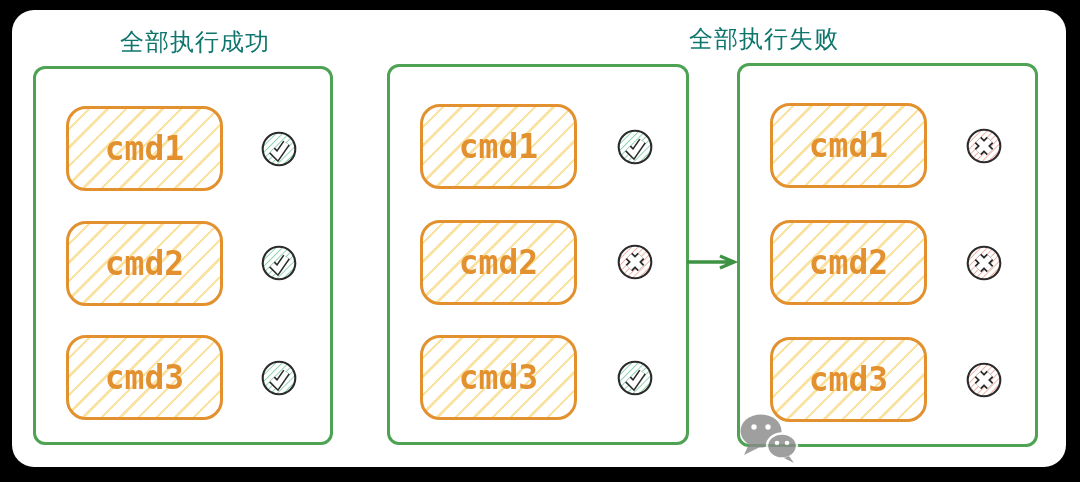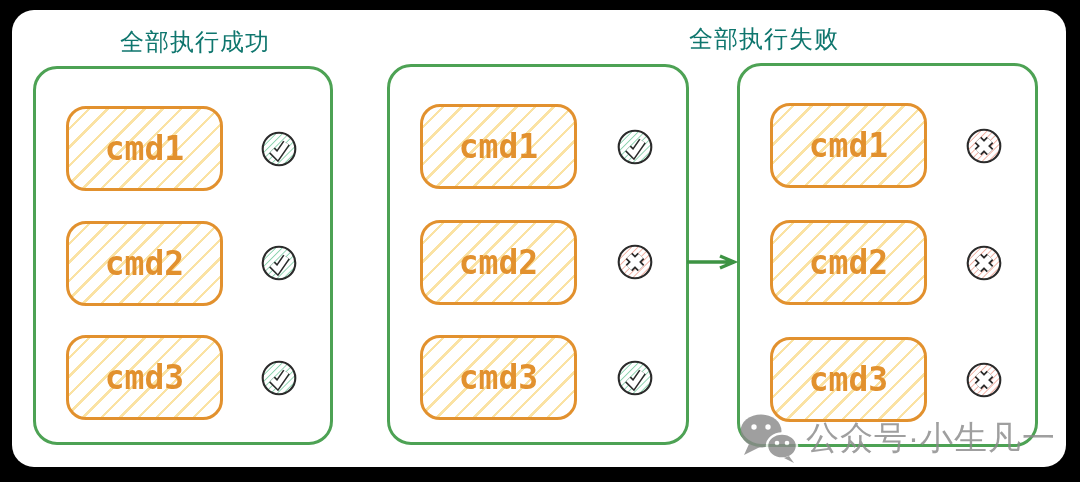--- a/index.html
+++ b/index.html
@@ -14,21 +14,21 @@
   }
   .panel-title{
     position:absolute;
     font-size:24px;font-weight:500;color:#0f766e;
     white-space:nowrap;letter-spacing:1px;
   }
   #title-success{left:120px;top:26px;}
   #title-failure{left:681px;top:23px;margin-left:8px;}
   .panel{
     position:absolute;
-    border:3.5px solid #4DA254;border-radius:24px;
+    border:3.5px solid #4DA254;border-radius:12px;
     background:#fff;
     box-sizing:border-box;
     display:flex;flex-direction:column;justify-content:space-between;
     padding:37px 24px 22px 30px;
   }
   #panel-left{left:33px;top:66px;width:300px;height:379px;}
   #panel-middle{left:387px;top:64px;width:302px;height:381px;}
   #panel-right{left:737px;top:63px;width:301px;height:384px;}
   .cmd-row{
     display:flex;align-items:center;justify-content:space-between;
@@ -167,14 +167,13 @@
   <svg width="62" height="52" viewBox="0 0 62 52">
     <ellipse cx="23" cy="19" rx="20.5" ry="16.5" fill="#8a8a8a"></ellipse>
     <polygon points="11,32 6,43 22,35" fill="#8a8a8a"></polygon>
     <circle cx="16" cy="15" r="2.7" fill="#ffffff"></circle>
     <circle cx="30" cy="15" r="2.7" fill="#ffffff"></circle>
     <ellipse cx="44" cy="34" rx="15" ry="12.5" fill="#8a8a8a" stroke="#ffffff" stroke-width="2.5"></ellipse>
     <polygon points="51,44 56,51 46,46" fill="#8a8a8a"></polygon>
     <circle cx="39" cy="31" r="2.3" fill="#ffffff"></circle>
     <circle cx="49" cy="31" r="2.3" fill="#ffffff"></circle>
   </svg>
-  <span class="watermark-text">公众号·小生凡一</span>
 </div>
 
 </body></html>

